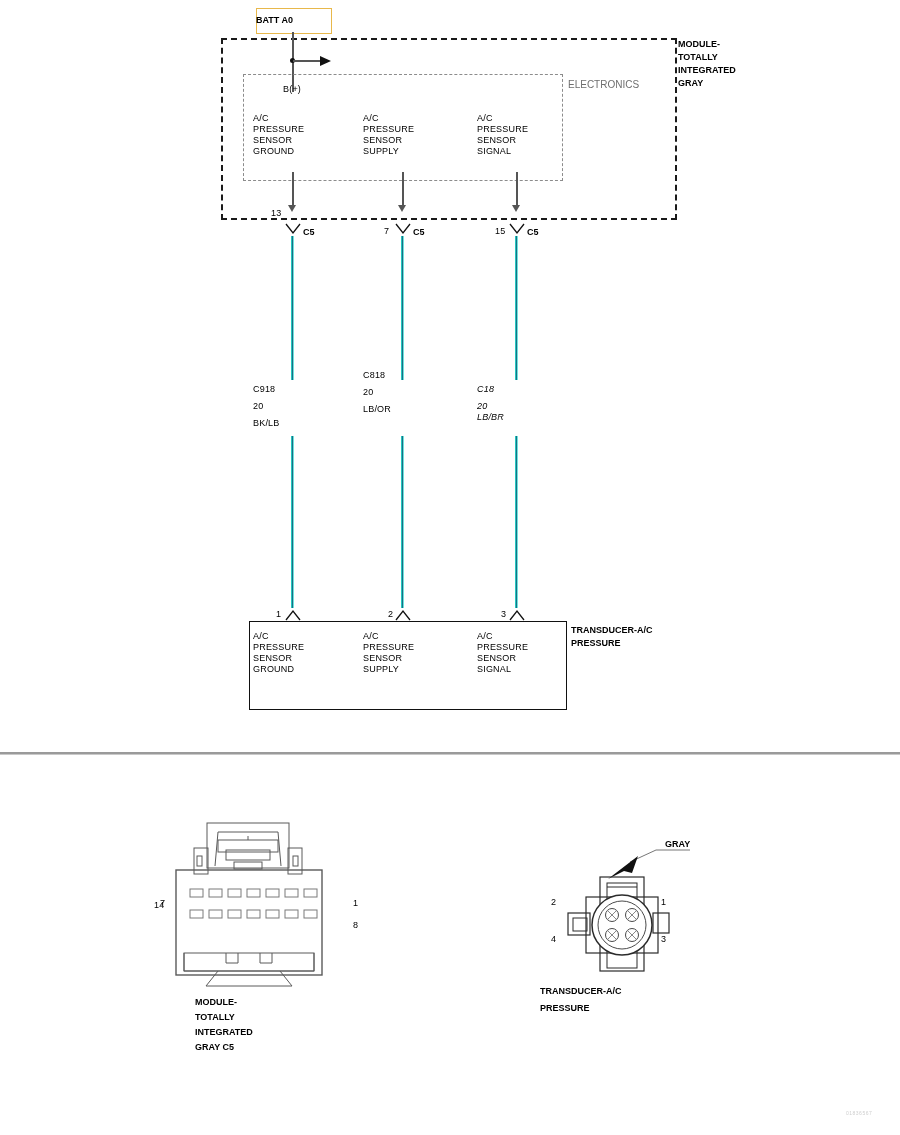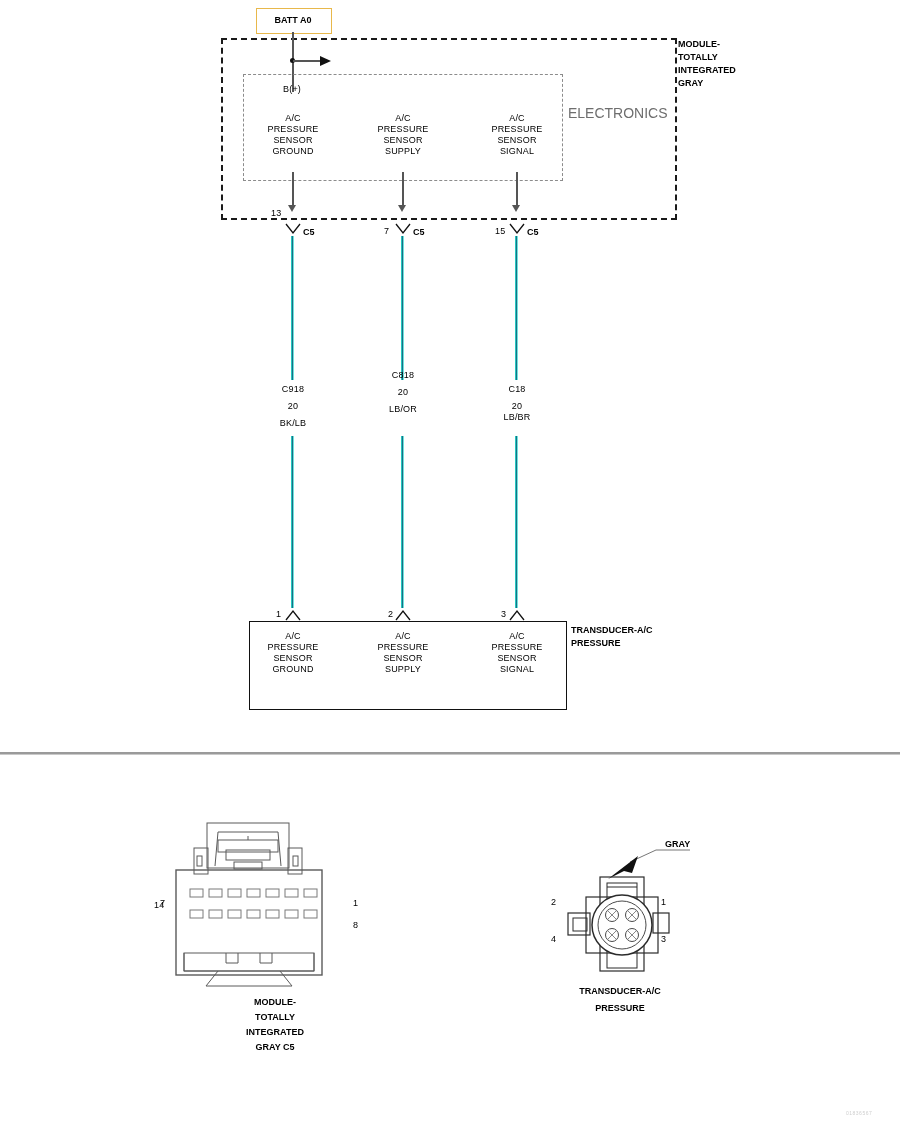--- a/index.html
+++ b/index.html
@@ -4,22 +4,22 @@
 <style>
   html,body{margin:0;padding:0;background:#ffffff;}
   body{
     width:900px;height:1135px;position:relative;overflow:hidden;
     font-family:"Liberation Sans","DejaVu Sans",sans-serif;
     color:#000;
   }
   .abs{position:absolute;}
   .txt{font-size:9px;line-height:11px;letter-spacing:0.2px;white-space:nowrap;}
   .txt-b{font-size:9px;line-height:13px;font-weight:bold;white-space:nowrap;}
-  .txt-gray{font-size:14px;color:#6e6e6e;white-space:nowrap;margin-top:26px;}
-  .ctr{text-align:center;}
+  .txt-gray{font-size:10px;color:#6e6e6e;white-space:nowrap;}
+  .ctr{text-align:left;}
 
   
   .module-outline{
     border:2px dashed #1a1a1a;
     background:transparent;
   }
   .electronics-outline{
     border:1px dashed #8c8c8c;
     background:transparent;
   }
@@ -132,21 +132,21 @@
 <div class="abs ctr" style="left:253px;top:384px;width:80px;">
   <div class="txt">C918</div>
   <div class="txt" style="margin-top:6px;">20</div>
   <div class="txt" style="margin-top:6px;">BK/LB</div>
 </div>
 <div class="abs ctr" style="left:363px;top:370px;width:80px;">
   <div class="txt">C818</div>
   <div class="txt" style="margin-top:6px;">20</div>
   <div class="txt" style="margin-top:6px;">LB/OR</div>
 </div>
-<div class="abs ctr" style="left:477px;top:384px;width:80px;">
+<div class="abs ctr" style="left:477px;top:384px;width:80px;font-style:italic;">
   <div class="txt">C18</div>
   <div class="txt" style="margin-top:6px;">20</div>
   <div class="txt" style="">LB/BR</div>
 </div>
 
 <div class="abs txt" style="left:276px;top:609px;">1</div>
 <svg class="abs" width="18" height="14" style="left:284px;top:608px;">
   <polyline points="2,12 9,3 16,12" fill="none" stroke="#111" stroke-width="1.3"></polyline>
 </svg>
 <div class="abs txt" style="left:388px;top:609px;">2</div>

